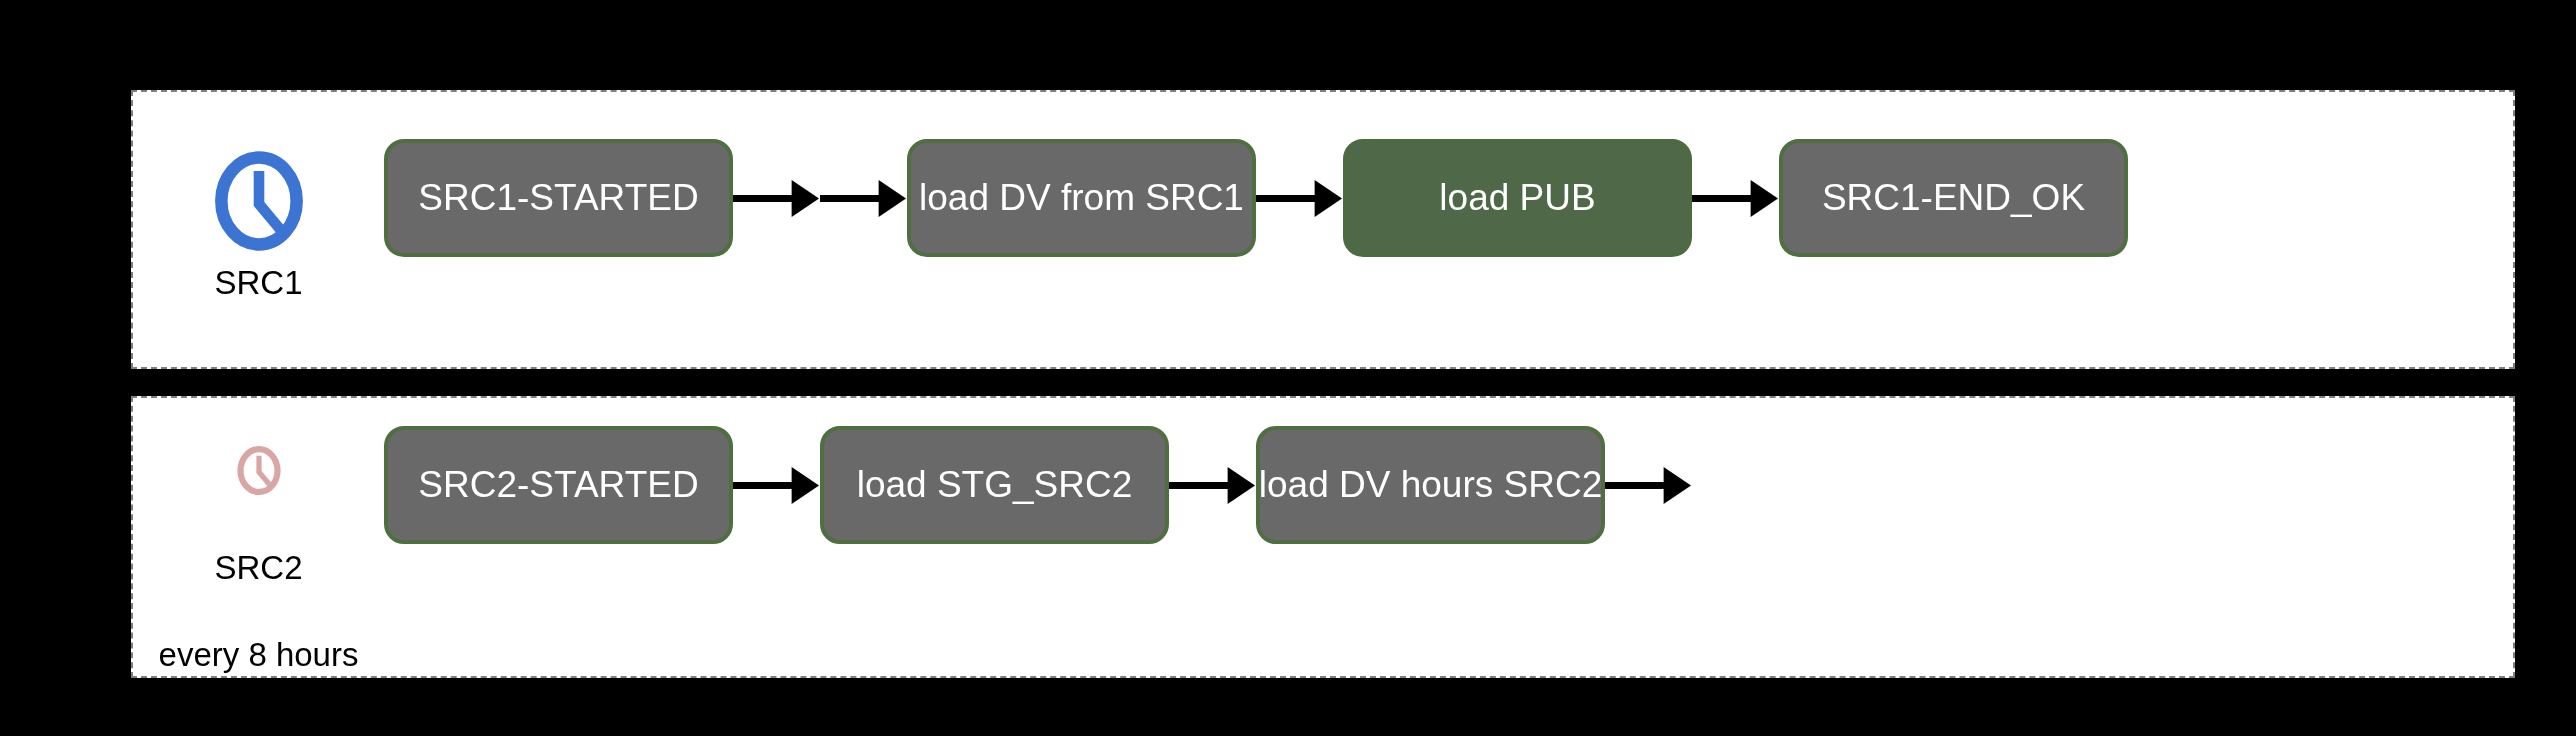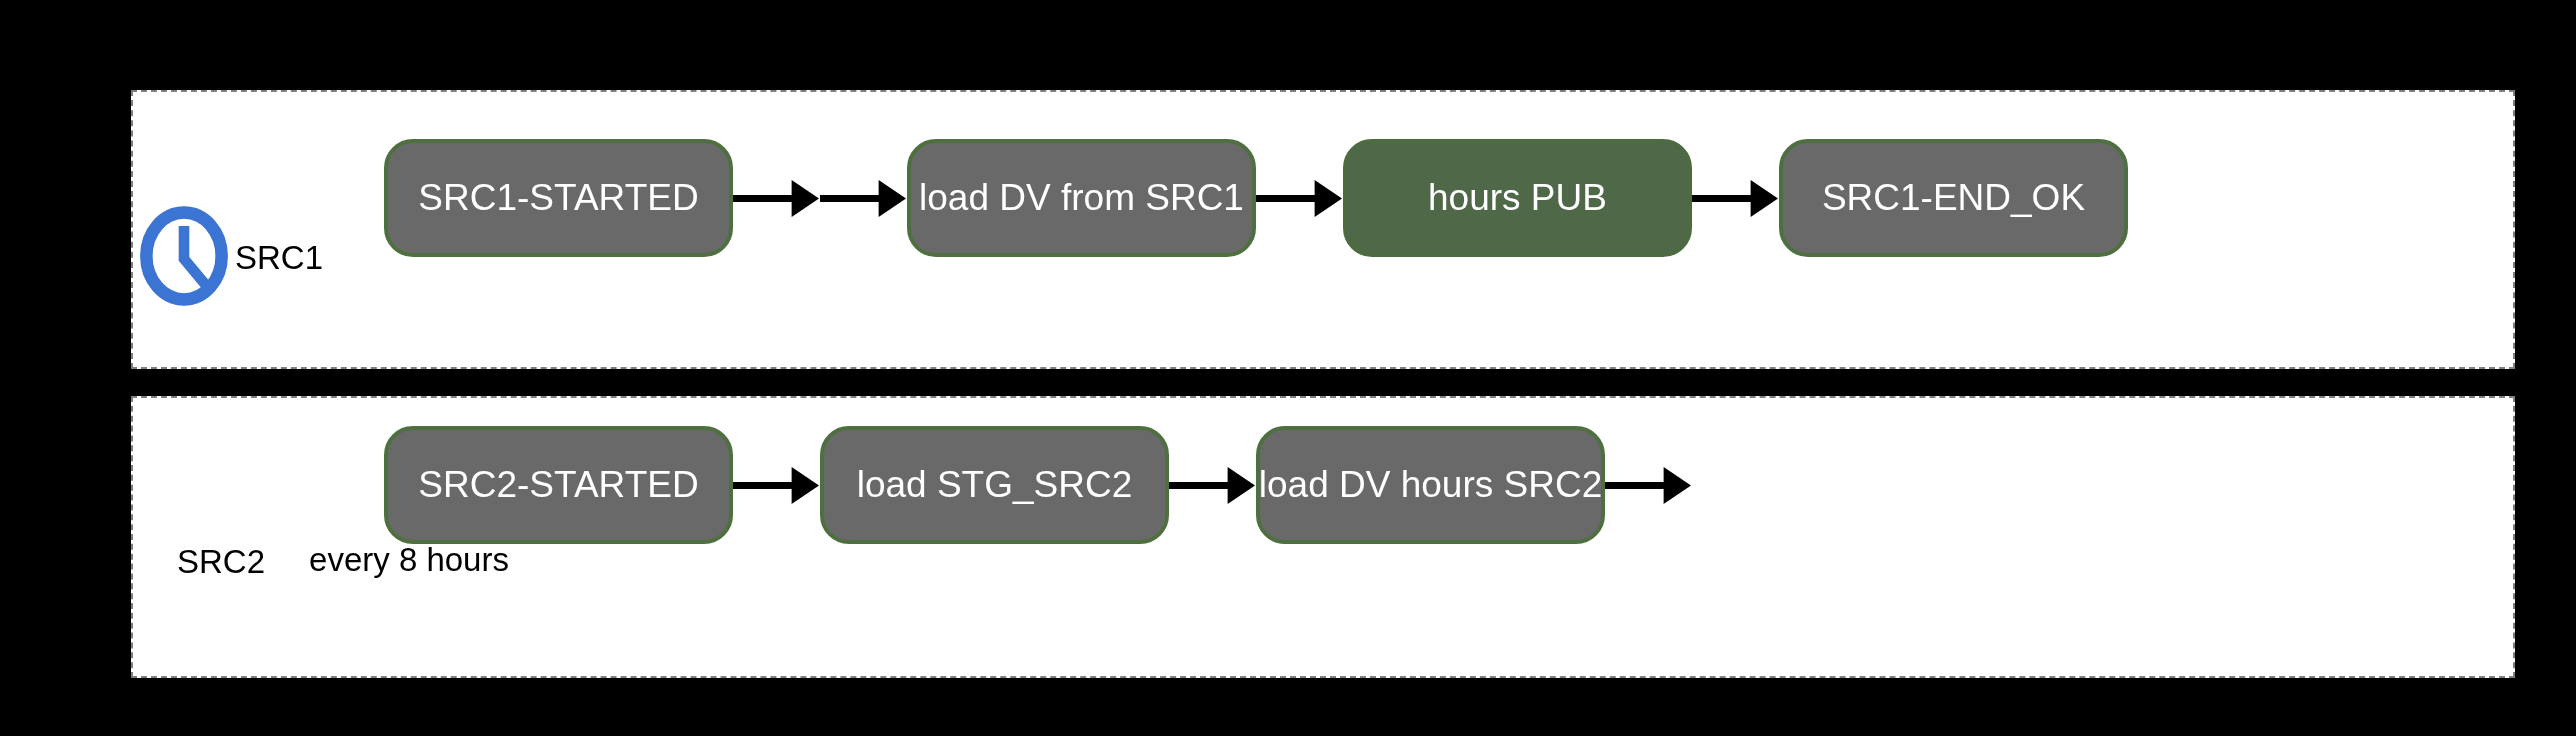--- a/index.html
+++ b/index.html
@@ -19,21 +19,21 @@
     background: var(--panel-bg, #fff);
     border: 2.9px dashed var(--panel-border, #7f7f7f);
     box-sizing: border-box;
   }
   .panel-1 { top: 90px;  height: 279px; }
   .panel-2 { top: 396px; height: 282px; }
 
   .scheduler {
     position: absolute; left: 0; top: 0;
     width: 251px; height: 100%;
-    display: flex; flex-direction: row; align-items: center;
+    display: flex; flex-direction: column; align-items: center;
     padding-top: 53px; box-sizing: border-box;
     color: var(--label-text, #000);
   }
   .panel-2 .scheduler { padding-top: 45px; gap: 44px; }
 
   .clock { width: 102px; height: 112px; display: block; }
   .clock * { fill: none; stroke-linecap: butt; stroke-linejoin: miter; }
   .clock ellipse  { stroke-width: 13px; }
   .clock polyline { stroke-width: 11px; }
   .clock-src1 * { stroke: var(--clock-src1, #3c74d4); }
@@ -48,21 +48,21 @@
     position: absolute; left: 251px; top: 47px;
     display: flex; align-items: center;
   }
   .panel-2 .flow { top: 28px; }
 
   .step {
     width: 349px; height: 118px;
     box-sizing: border-box;
     background: var(--step-fill, #696969);
     border: 4.9px solid var(--step-border, #4e7040);
-    border-radius: 29px;
+    border-radius: 20px;
     color: var(--step-text, #fff);
     font-size: 37px;
     display: flex; align-items: center; justify-content: center;
     white-space: nowrap;
     flex: 0 0 auto;
   }
   .step.highlight {
     background: var(--highlight-fill, #4f6847);
     border-color: var(--highlight-border, #4c6b41);
   }
@@ -93,21 +93,21 @@
       </svg>
       <svg class="arrow" viewBox="0 0 89 44" aria-hidden="true">
         <line x1="0" y1="22" x2="62" y2="22"></line>
           <polygon points="60,3 60,41 88,22"></polygon>
       </svg>
       <div class="step">load DV from SRC1</div>
       <svg class="arrow" viewBox="0 0 89 44" aria-hidden="true">
         <line x1="0" y1="22" x2="62" y2="22"></line>
           <polygon points="60,3 60,41 88,22"></polygon>
       </svg>
-      <div class="step highlight">hours PUB</div>
+      <div class="step highlight">load PUB</div>
       <svg class="arrow" viewBox="0 0 89 44" aria-hidden="true">
         <line x1="0" y1="22" x2="62" y2="22"></line>
           <polygon points="60,3 60,41 88,22"></polygon>
       </svg>
       <div class="step">SRC1-END_OK</div>
     </div>
   </section>
 
   <section class="panel panel-2">
     <div class="scheduler">

